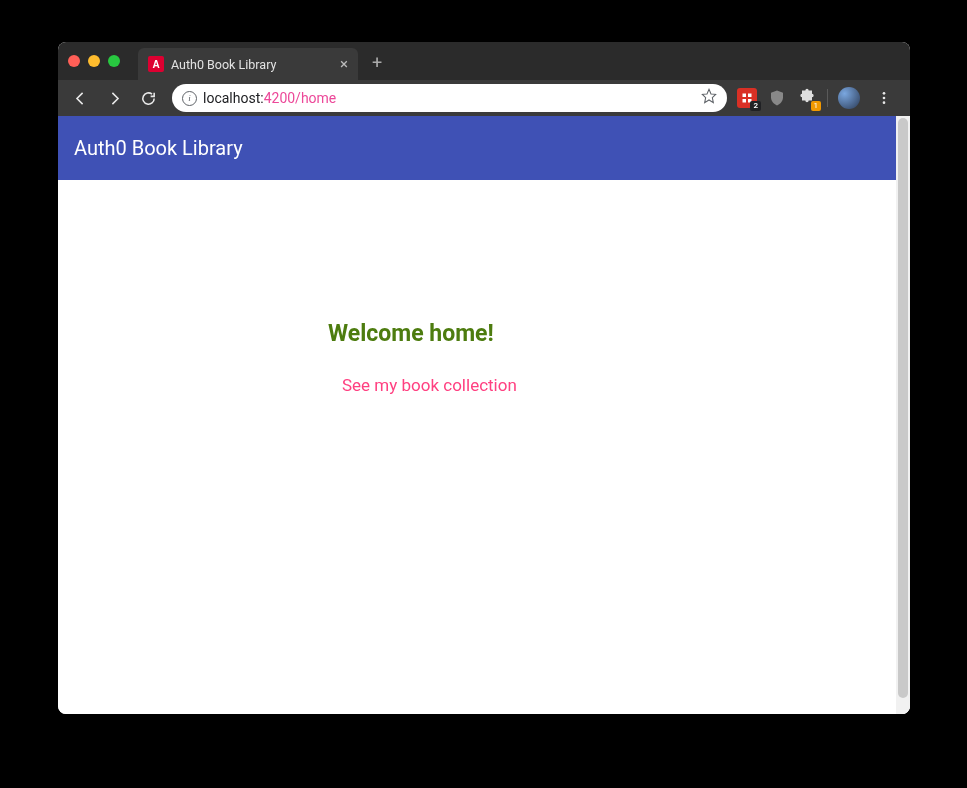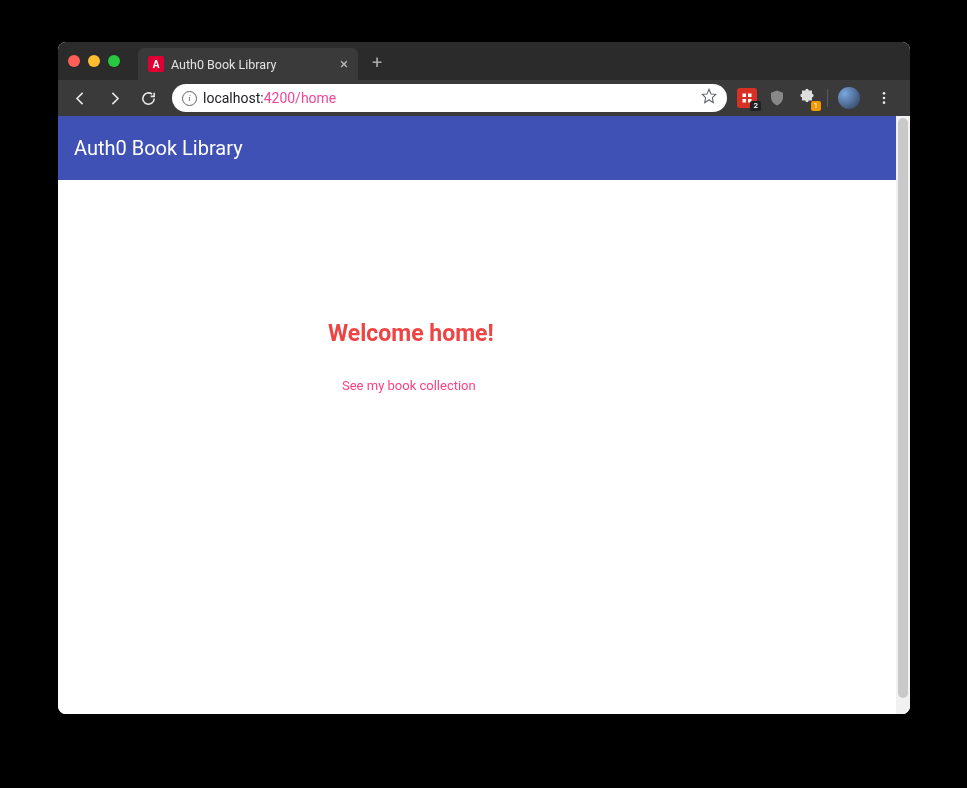--- a/index.html
+++ b/index.html
@@ -160,25 +160,25 @@
       font-size: 20px;
       font-weight: 400;
     }
     .content {
       padding-top: 140px;
       padding-left: 270px;
     }
     .welcome {
       font-size: 23px;
       font-weight: 700;
-      color: #ef4444;
+      color: #4d7c0f;
       margin-bottom: 28px;
     }
     .link {
-      font-size: 13px;
+      font-size: 17px;
       color: #ff4081;
       text-decoration: none;
       margin-left: 14px;
       cursor: pointer;
     }
   </style>
 </head>
 <body>
 
 <div class="browser-window">

